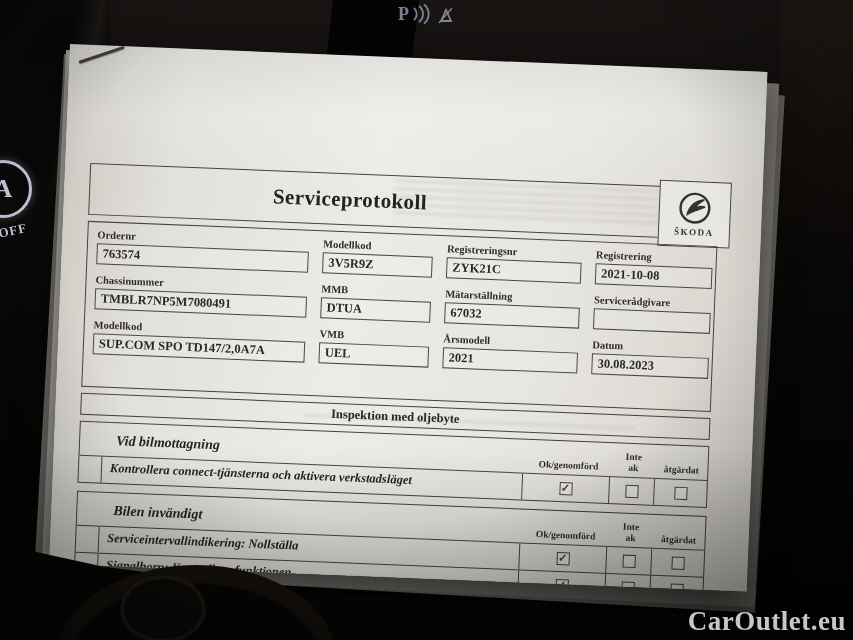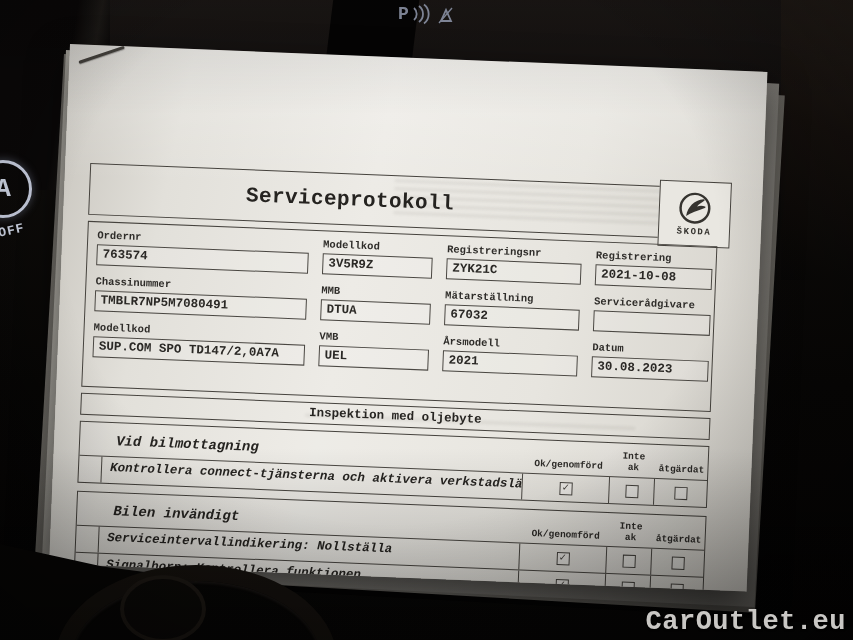--- a/index.html
+++ b/index.html
@@ -1,18 +1,18 @@
 <!DOCTYPE html>
 <html><head>
 <meta charset="utf-8">
 <style>
   html,body{margin:0;padding:0;background:#000;}
   .scene{position:relative;width:853px;height:640px;overflow:hidden;
     background:linear-gradient(180deg,#16130f 0%,#0e0c0a 22%,#070605 60%,#040303 100%);
-    font-family:Liberation Mono, monospace;}
+    font-family:Liberation Serif, serif;}
   
   .dash-top{position:absolute;left:0;top:0;width:853px;height:140px;
     background:linear-gradient(180deg,#1b1715 0%,#141110 55%,rgba(10,8,7,0) 100%);}
   .pillar{position:absolute;left:326px;top:0;width:86px;height:118px;background:#050404;transform:skewX(-7deg);}
   .seat-dark{position:absolute;left:0;top:0;width:110px;height:190px;
     background:linear-gradient(100deg,#0a0808 55%,#1e1b18 72%,#0a0808 84%);}
   .dash-right{position:absolute;right:0;top:0;width:72px;height:280px;
     background:linear-gradient(200deg,#261f1a 0%,#15100d 45%,#080706 100%);}
   .parking{position:absolute;left:398px;top:3px;display:flex;align-items:center;gap:2px;
     color:#99a1b6;font-weight:bold;font-size:18px;opacity:.9;}

